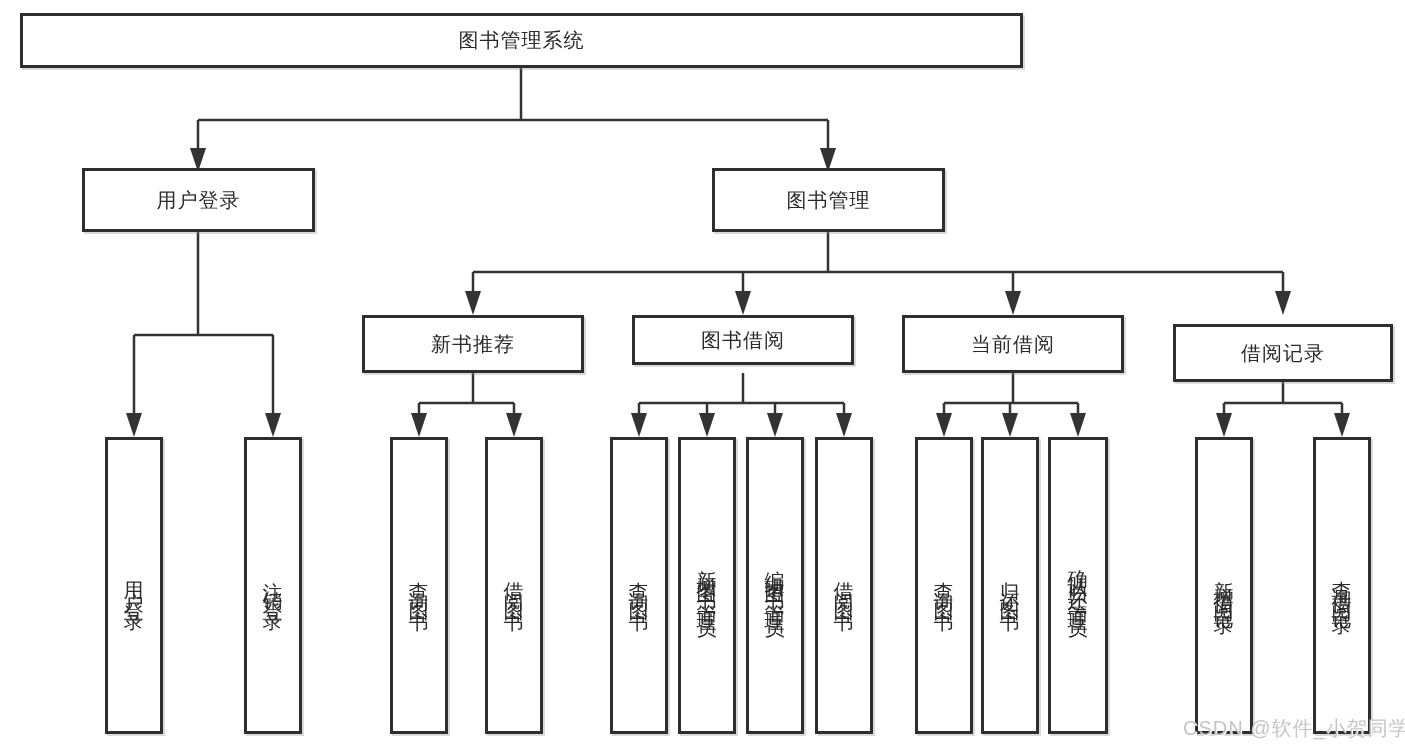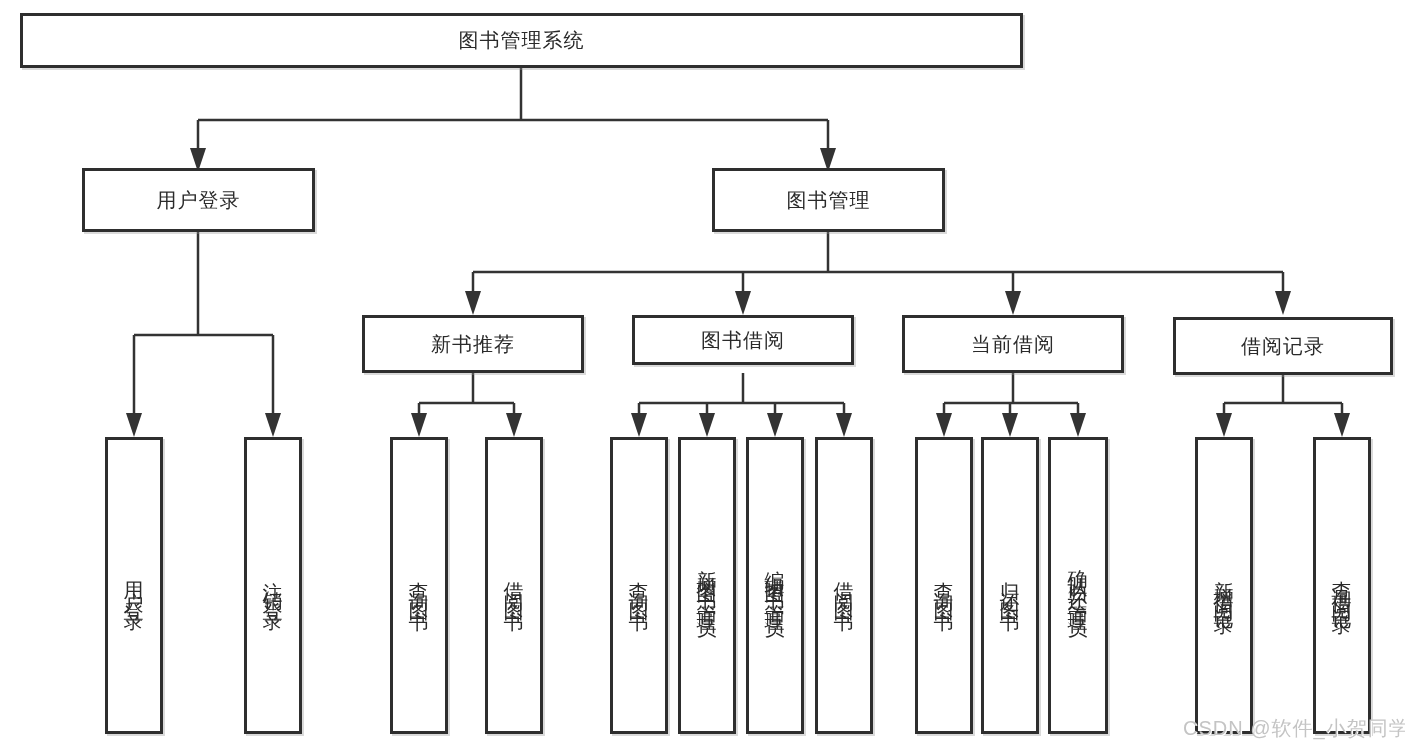--- a/index.html
+++ b/index.html
@@ -164,21 +164,21 @@
 
   <div class="node" style="left:362px; top:315px; width:222px; height:58px;font-family:Liberation Serif, serif;">
     <span>新书推荐</span>
   </div>
   <div class="node" style="left:632px; top:315px; width:222px; height:50px;">
     <span>图书借阅</span>
   </div>
   <div class="node" style="left:902px; top:315px; width:222px; height:58px;">
     <span>当前借阅</span>
   </div>
-  <div class="node" style="left:1173px; top:317px; width:220px; height:58px;">
+  <div class="node" style="left:1173px; top:324px; width:220px; height:58px;">
     <span>借阅记录</span>
   </div>
 
   <div class="leaf" style="left:105px;">
     <span>用户登录</span>
   </div>
   <div class="leaf" style="left:244px;">
     <span>注销登录</span>
   </div>
 

